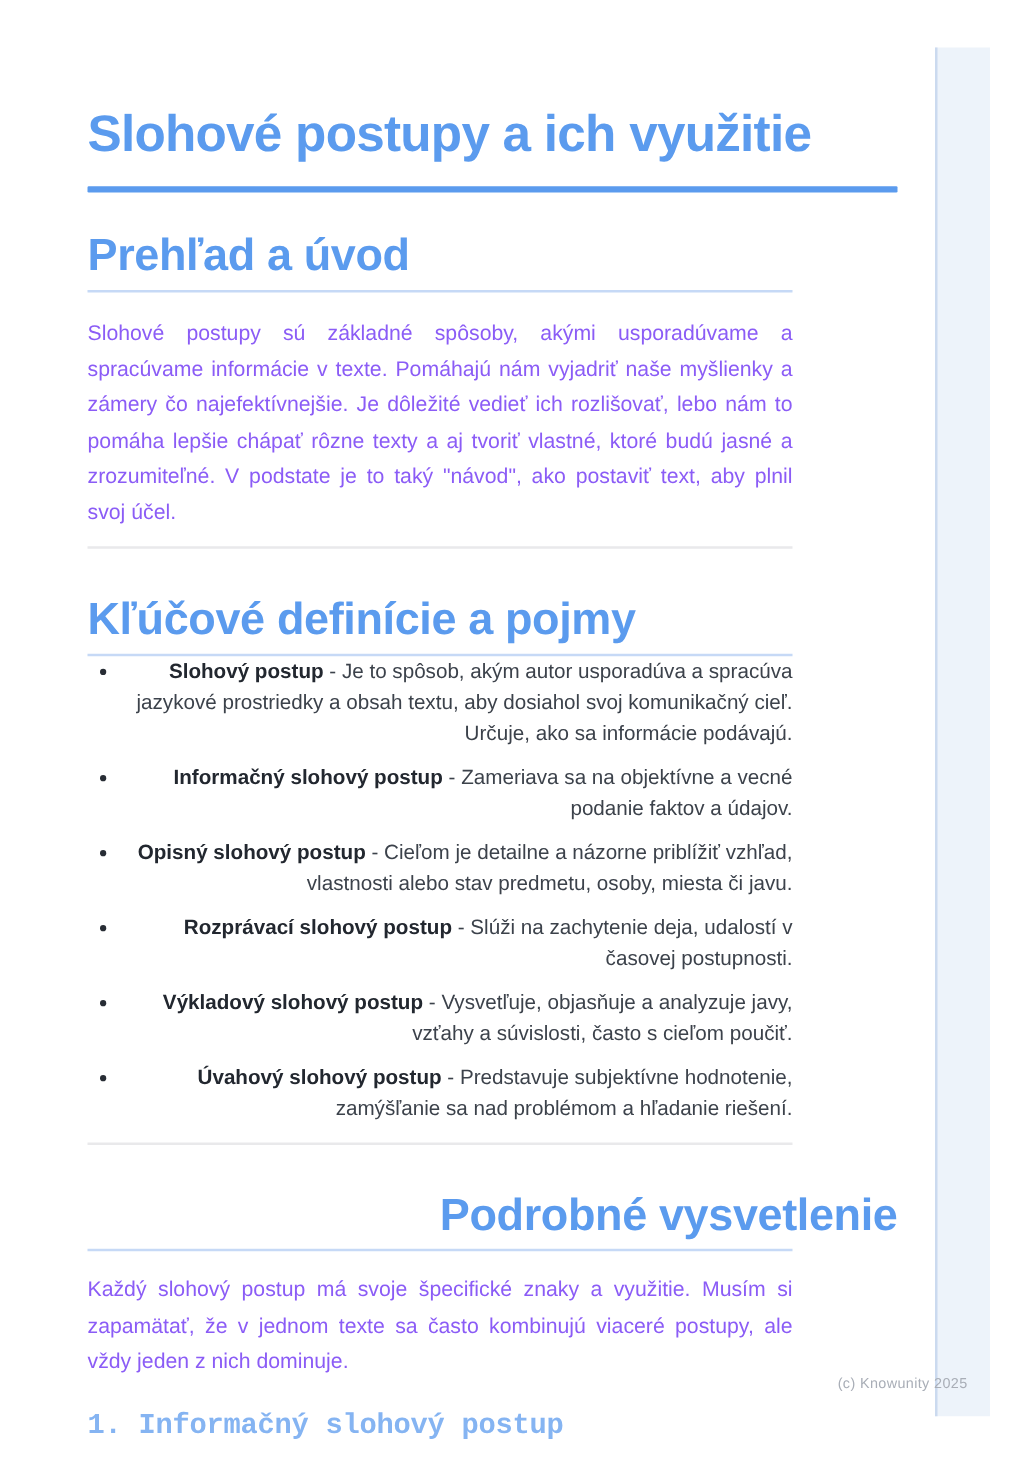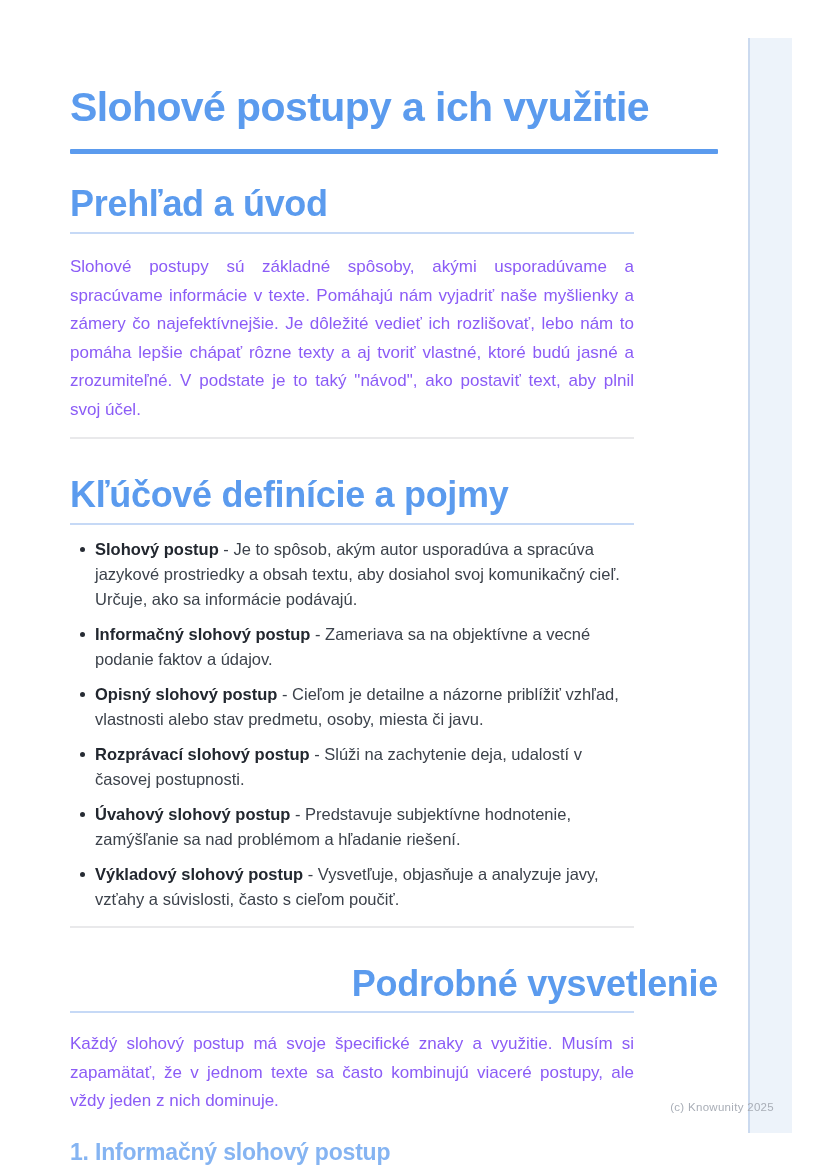--- a/index.html
+++ b/index.html
@@ -79,21 +79,21 @@
     border: none;
     border-top: 2px solid #e9e9eb;
     width: 564px;
     margin: 13px 0 0 0;
   }
   hr.divider.after-list { margin-top: 14px; }
 
   ul.defs {
     list-style: none;
     width: 564px;
-    margin-top: 12px;
+    text-align: right;
   }
   ul.defs li {
     position: relative;
     padding-left: 25px;
     font-size: 16.5px;
     line-height: 25px;
     color: #3c424b;
   }
   ul.defs li + li { margin-top: 10px; }
   ul.defs li::before {
@@ -111,20 +111,21 @@
     color: #22272f;
   }
 
   h3.sub-heading {
     margin-top: 22px;
     font-size: 23px;
     line-height: 28px;
     font-weight: bold;
     letter-spacing: -0.2px;
     color: #85b4f2;
+    font-family: Liberation Mono, monospace;
   }
 
   .footer-note {
     position: absolute;
     top: 1101px;
     right: 54px;
     font-size: 11.5px;
     letter-spacing: 0.3px;
     color: #a9aeb7;
     z-index: 2;
@@ -149,22 +150,22 @@
   <hr class="divider">
 
   <section>
     <h2 class="sec-heading h2-definitions">Kľúčové definície a pojmy</h2>
     <div class="rule-light"></div>
     <ul class="defs">
       <li><strong>Slohový postup</strong><span> - Je to spôsob, akým autor usporadúva a spracúva jazykové prostriedky a obsah textu, aby dosiahol svoj komunikačný cieľ. Určuje, ako sa informácie podávajú.</span></li>
       <li><strong>Informačný slohový postup</strong><span> - Zameriava sa na objektívne a vecné podanie faktov a údajov.</span></li>
       <li><strong>Opisný slohový postup</strong><span> - Cieľom je detailne a názorne priblížiť vzhľad, vlastnosti alebo stav predmetu, osoby, miesta či javu.</span></li>
       <li><strong>Rozprávací slohový postup</strong><span> - Slúži na zachytenie deja, udalostí v časovej postupnosti.</span></li>
+      <li><strong>Výkladový slohový postup</strong><span> - Vysvetľuje, objasňuje a analyzuje javy, vzťahy a súvislosti, často s cieľom poučiť.</span></li>
       <li><strong>Úvahový slohový postup</strong><span> - Predstavuje subjektívne hodnotenie, zamýšľanie sa nad problémom a hľadanie riešení.</span></li>
-      <li><strong>Výkladový slohový postup</strong><span> - Vysvetľuje, objasňuje a analyzuje javy, vzťahy a súvislosti, často s cieľom poučiť.</span></li>
     </ul>
   </section>
 
   <hr class="divider after-list">
 
   <section>
     <h2 class="sec-heading h2-explanation">Podrobné vysvetlenie</h2>
     <div class="rule-light tight"></div>
     <p class="body-para second">Každý slohový postup má svoje špecifické znaky a využitie. Musím si zapamätať, že v jednom texte sa často kombinujú viaceré postupy, ale vždy jeden z nich dominuje.</p>
     <h3 class="sub-heading">1. Informačný slohový postup</h3>

